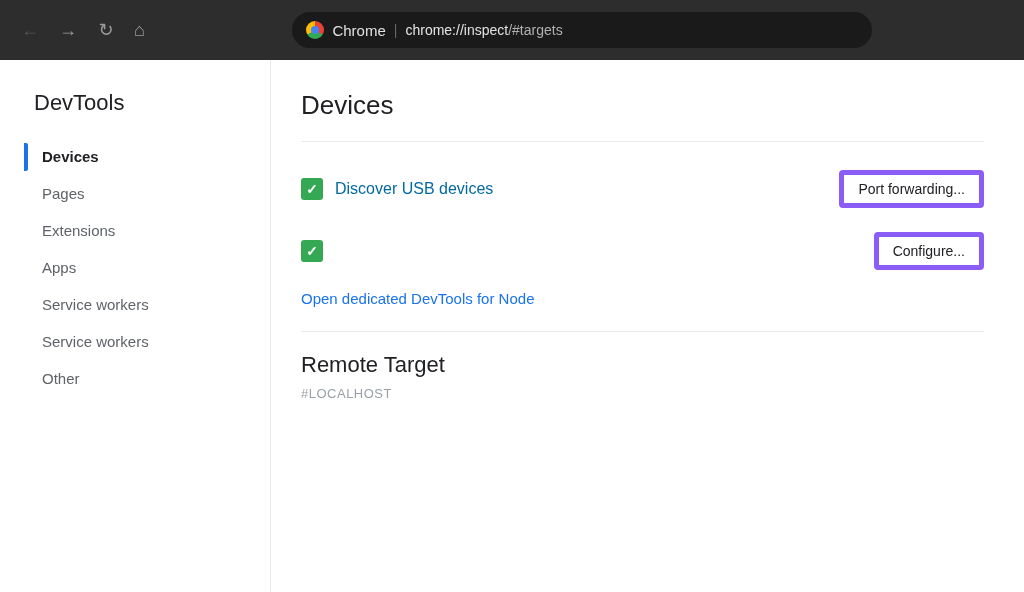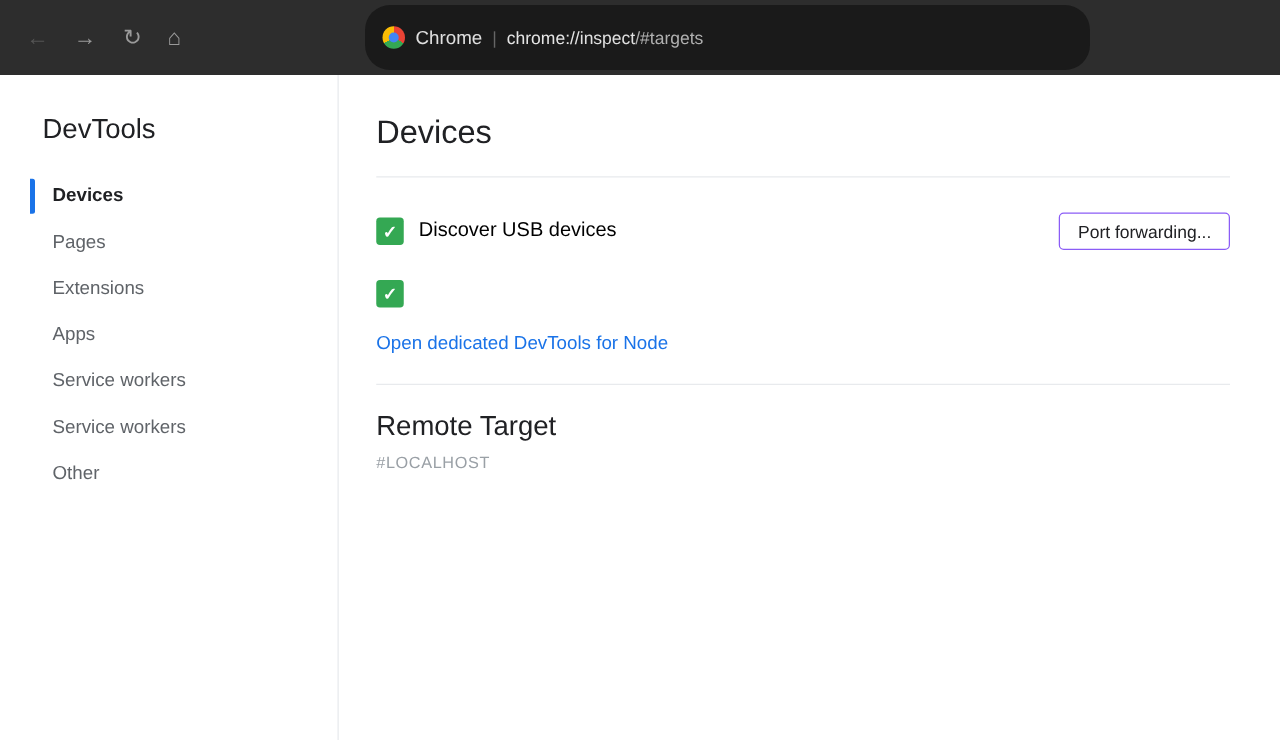--- a/index.html
+++ b/index.html
@@ -52,21 +52,21 @@
     .home-btn {
       color: #9a9a9a;
       font-size: 18px;
       margin-left: 4px;
     }
 
     .address-bar {
       flex: 1;
       background: #1a1a1a;
       border-radius: 20px;
-      height: 52px;
+      height: 36px;
       display: flex;
       align-items: center;
       padding: 0 14px;
       gap: 8px;
       max-width: 580px;
       margin: 0 auto;
     }
 
     .chrome-logo {
       width: 18px;
@@ -211,26 +211,26 @@
 
     .checkbox-green::after {
       content: '✓';
       color: white;
       font-size: 14px;
       font-weight: bold;
     }
 
     .option-label {
       font-size: 16px;
-      color: #000000;
+      color: #0369a1;
     }
 
     .option-btn {
       background: #fff;
-      border: 1px solid #8b5cf6;
+      border: 5px solid #8b5cf6;
       border-radius: 4px;
       padding: 6px 14px;
       font-size: 14px;
       color: #202124;
       cursor: pointer;
       white-space: nowrap;
     }
 
     .devtools-link {
       color: #1a73e8;
@@ -328,20 +328,21 @@
         <span class="option-label">Discover USB devices</span>
       </div>
       <button class="option-btn">Port forwarding...</button>
     </div>
 
     
     <div class="option-row">
       <div class="option-left">
         <div class="checkbox-green"></div>
       </div>
+      <button class="option-btn">Configure...</button>
     </div>
 
     
     <a class="devtools-link">Open dedicated DevTools for Node</a>
 
     <hr class="section-divider">
 
     
     <div class="remote-target-section">
       <div class="remote-target-header">

